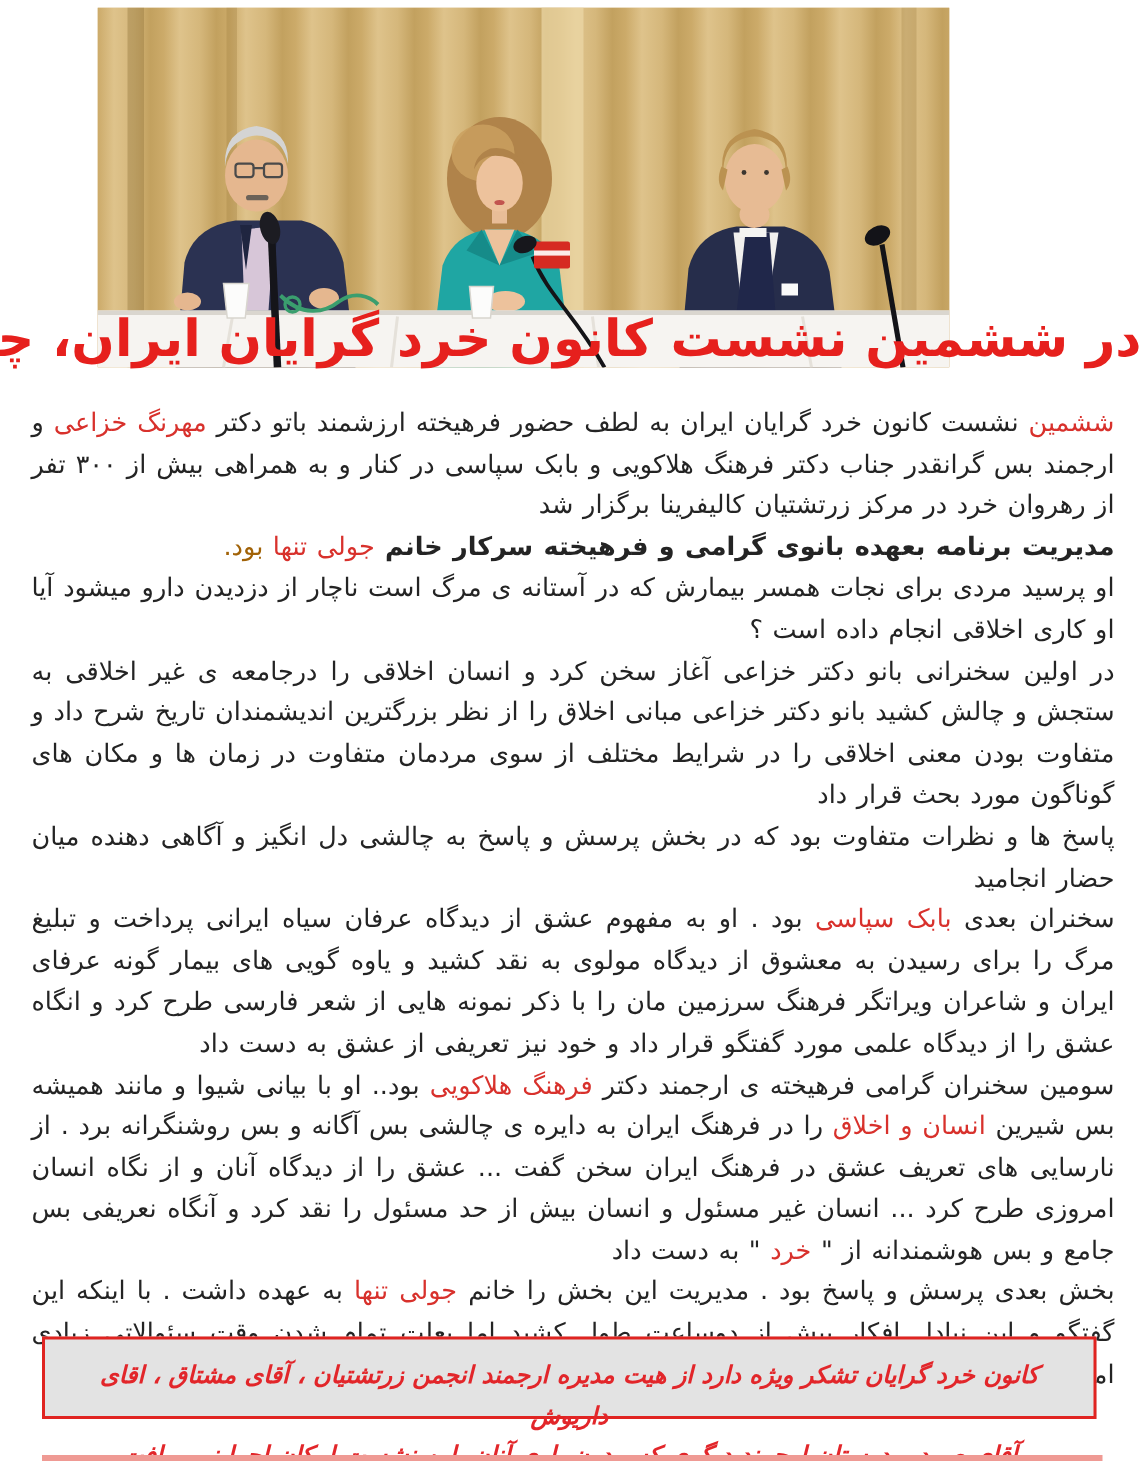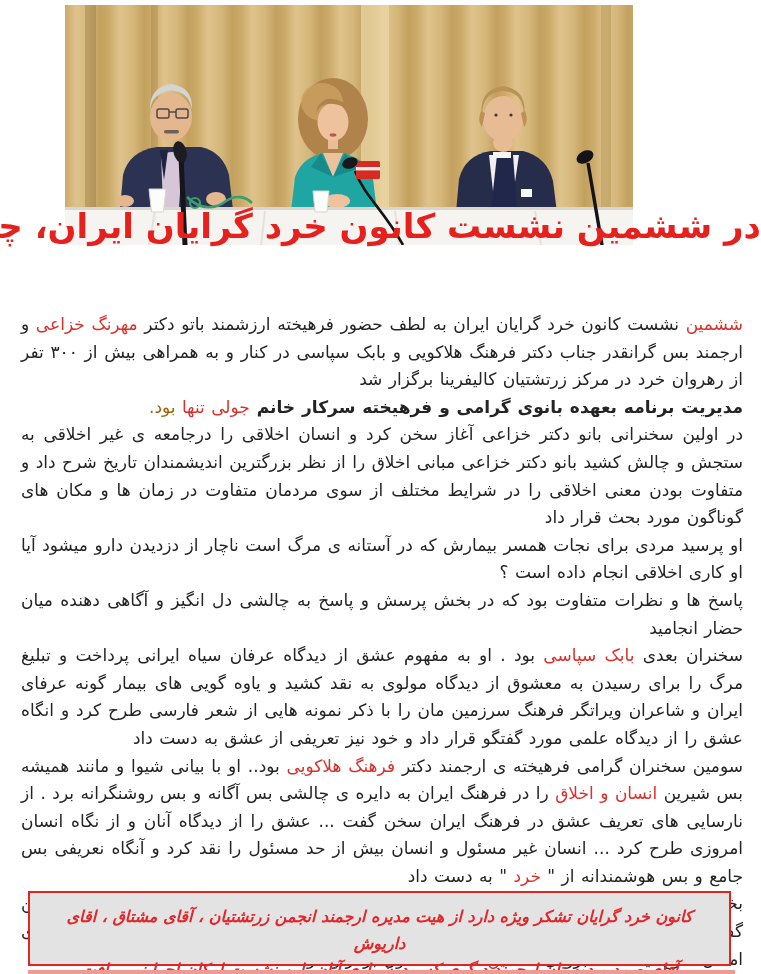--- a/index.html
+++ b/index.html
@@ -12,29 +12,29 @@
   }
   .photo svg { display:block; width:100%; height:100%; }
   .headline {
     position:absolute; top:206px; left:0; width:761px; margin:0;
     direction:rtl; text-align:center; white-space:nowrap;
     font-size:34px; font-weight:bold; letter-spacing:-0.5px;
     z-index:5;
   }
   .article {
     position:absolute; top:269px; right:18px; width:722px;
-    direction:rtl; z-index:4;margin-top:42px;
+    direction:rtl; z-index:4;
   }
   .article p.para {
     margin:0; font-size:17px; line-height:27.6px;
     text-align:justify; text-align-last:right;
     word-spacing:1px;
   }
   .footer-box {
-    position:absolute; top:891px; left:28px; width:703px; height:75px;
+    position:absolute; top:891px; left:28px; width:703px; height:55px;
     border:2px solid; box-sizing:border-box; z-index:6;
   }
   .footer-box p {
     margin:0; padding:0 10px; direction:rtl; text-align:center;
     font-size:16px; font-weight:bold; font-style:italic; line-height:26.5px;
   }
   .footer-box p:first-child { padding-top:11px; }
   .bottom-strip {
     position:absolute; top:970px; left:28px; width:707px; height:4px;
     z-index:6;
@@ -144,22 +144,22 @@
         <ellipse cx="520" cy="152" rx="9" ry="6" fill="#131318" transform="rotate(-28 520 152)"></ellipse>
       </g>
     </svg>
   </div>
 
   <h1 class="headline" style="color: rgb(230, 32, 29);">در ششمین نشست کانون خرد گرایان ایران،  چه گذشت ؟</h1>
 
   <div class="article" id="article">
       <p class="para"><span style="color: rgb(216, 49, 44);">ششمین</span><span style="color: rgb(36, 36, 36);"> نشست کانون خرد گرایان ایران به لطف حضور فرهیخته ارزشمند باتو دکتر </span><span style="color: rgb(216, 49, 44);">مهرنگ خزاعی</span><span style="color: rgb(36, 36, 36);"> و ارجمند بس گرانقدر جناب دکتر فرهنگ هلاکویی و بابک سپاسی  در کنار و به همراهی بیش از ۳۰۰ تفر از رهروان خرد  در مرکز زرتشتیان کالیفرینا برگزار شد</span></p>
       <p class="para"><span style="color: rgb(36, 36, 36); font-weight: bold;">مدیریت برنامه بعهده بانوی گرامی و فرهیخته  سرکار خانم </span><span style="color: rgb(216, 49, 44);">جولی تنها</span><span style="color: #a16207;"> بود.</span></p>
+      <p class="para"><span style="color: rgb(36, 36, 36);">او پرسید  مردی  برای نجات همسر بیمارش که در آستانه ی مرگ است ناچار از دزدیدن دارو میشود آیا او کاری اخلاقی انجام داده است ؟</span></p>
       <p class="para"><span style="color: rgb(36, 36, 36);">در اولین سخنرانی بانو دکتر خزاعی آغاز سخن کرد و انسان اخلاقی را درجامعه ی غیر اخلاقی  به ستجش و چالش کشید  بانو دکتر خزاعی مبانی اخلاق را از نظر بزرگترین اندیشمندان تاریخ شرح داد و متفاوت بودن معنی اخلاقی را در شرایط مختلف از سوی مردمان متفاوت  در زمان ها و مکان های گوناگون  مورد بحث قرار داد</span></p>
-      <p class="para"><span style="color: rgb(36, 36, 36);">او پرسید  مردی  برای نجات همسر بیمارش که در آستانه ی مرگ است ناچار از دزدیدن دارو میشود آیا او کاری اخلاقی انجام داده است ؟</span></p>
       <p class="para"><span style="color: rgb(36, 36, 36);">پاسخ ها و نظرات متفاوت بود که در بخش پرسش و پاسخ به چالشی دل انگیز و آگاهی دهنده میان حضار انجامید</span></p>
       <p class="para"><span style="color: rgb(36, 36, 36);">سخنران بعدی </span><span style="color: rgb(216, 49, 44);">بابک سپاسی</span><span style="color: rgb(36, 36, 36);"> بود . او به مفهوم عشق از دیدگاه عرفان سیاه ایرانی پرداخت و تبلیغ مرگ را برای رسیدن به معشوق از دیدگاه مولوی به نقد کشید و یاوه گویی های بیمار گونه عرفای ایران و شاعران ویراتگر فرهنگ  سرزمین مان را با ذکر نمونه هایی از شعر فارسی  طرح کرد و انگاه عشق را از دیدگاه علمی مورد گفتگو قرار داد و خود نیز تعریفی از عشق به دست داد</span></p>
       <p class="para"><span style="color: rgb(36, 36, 36);">سومین سخنران گرامی فرهیخته ی ارجمند دکتر </span><span style="color: rgb(216, 49, 44);">فرهنگ هلاکویی</span><span style="color: rgb(36, 36, 36);"> بود.. او با بیانی شیوا  و مانند همیشه بس شیرین   </span><span style="color: rgb(216, 49, 44);">انسان و اخلاق</span><span style="color: rgb(36, 36, 36);"> را در فرهنگ ایران به دایره ی  چالشی بس آگانه و بس روشنگرانه  برد . از نارسایی های تعریف عشق در فرهنگ ایران سخن گفت ... عشق را از دیدگاه آنان و از نگاه انسان امروزی طرح کرد ...   انسان غیر مسئول و انسان بیش از حد مسئول را نقد کرد و آنگاه نعریفی بس جامع و بس هوشمندانه از " </span><span style="color: rgb(216, 49, 44);">خرد</span><span style="color: rgb(36, 36, 36);"> " به دست داد</span></p>
       <p class="para"><span style="color: rgb(36, 36, 36);">بخش بعدی  پرسش و پاسخ بود . مدیریت این بخش را خانم </span><span style="color: rgb(216, 49, 44);">جولی تنها</span><span style="color: rgb(36, 36, 36);"> به عهده داشت . با اینکه این گفتگو و این نبادل افکار بیش از دوساعت طول کشید اما بعلت تمام شدن  وقت سئوالاتی زیادی امکان طرح نیافت....   بزودی </span><span style="color: rgb(216, 49, 44);">هفتمین</span><span style="color: rgb(36, 36, 36);"> نشست کانون برگزار خواهد شد .</span></p>
     </div>
 
   <div class="footer-box" style="background: rgb(227, 227, 227); border-color: rgb(224, 36, 33);">
     <p style="color: rgb(226, 38, 42);">کانون خرد گرایان  تشکر ویژه دارد  از هیت مدیره ارجمند انجمن زرتشتیان ، آقای مشتاق ، اقای داریوش</p>
     <p style="color: rgb(226, 38, 42);">آقای صمد و دوستان ارجمند دیگری که،  بدون یاری آنان،  این نشست امکان اجرا نمی یافت</p>
   </div>

